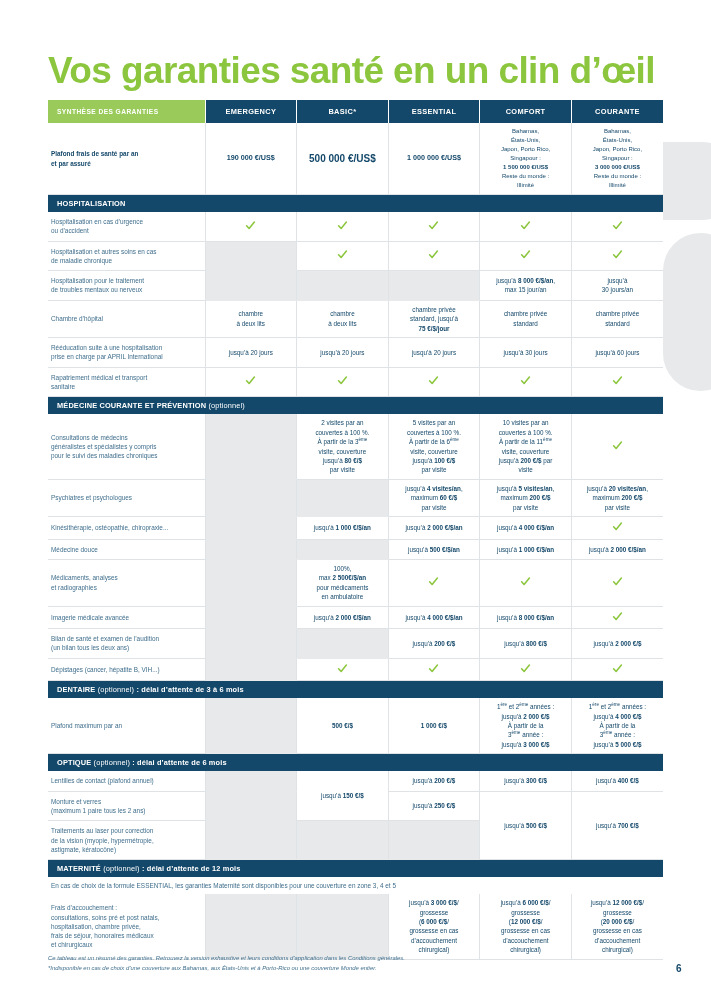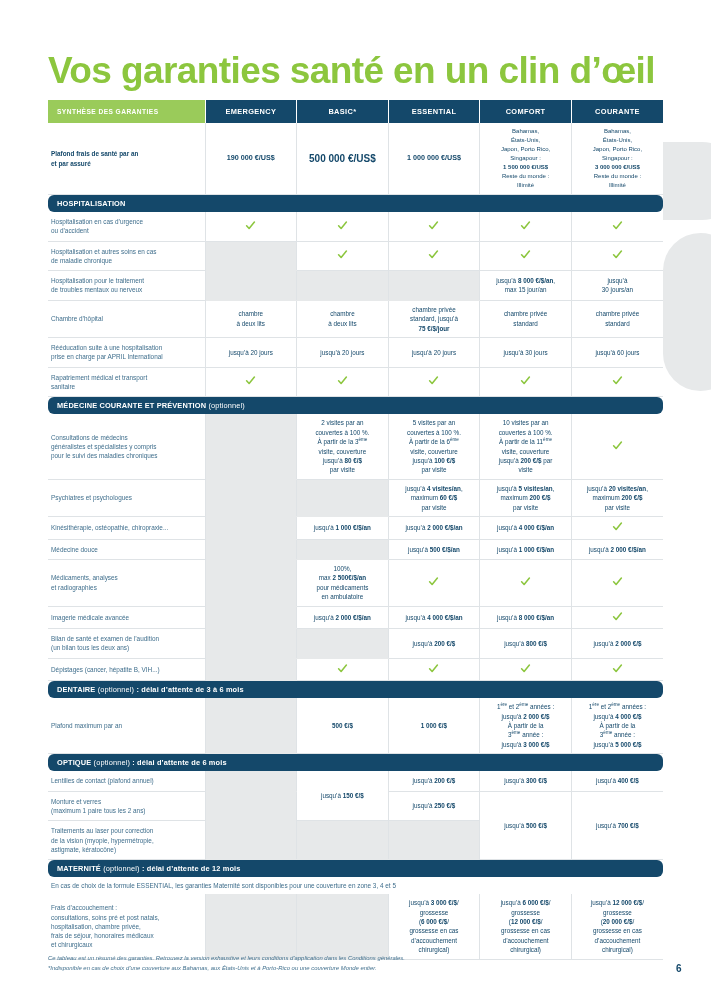--- a/index.html
+++ b/index.html
@@ -58,21 +58,20 @@
     border-left:1.5px solid #ffffff;
     margin-left:30px;
   }
 
   
   .band td{
     background:#14486a;color:#ffffff;
     font-size:7.4px;font-weight:bold;
     padding:4px 8px 4px 9px;text-align:left;
     letter-spacing:0.15px;
-    border-radius:6px;
   }
   .band .opt{font-weight:normal;}
   .band .wait{font-weight:bold;}
 
   
   .noterow td{
     padding:5px 0 5px 3px;font-size:6.4px;color:#3f6e8c;
     background:#ffffff;text-align:left;
   }
 

